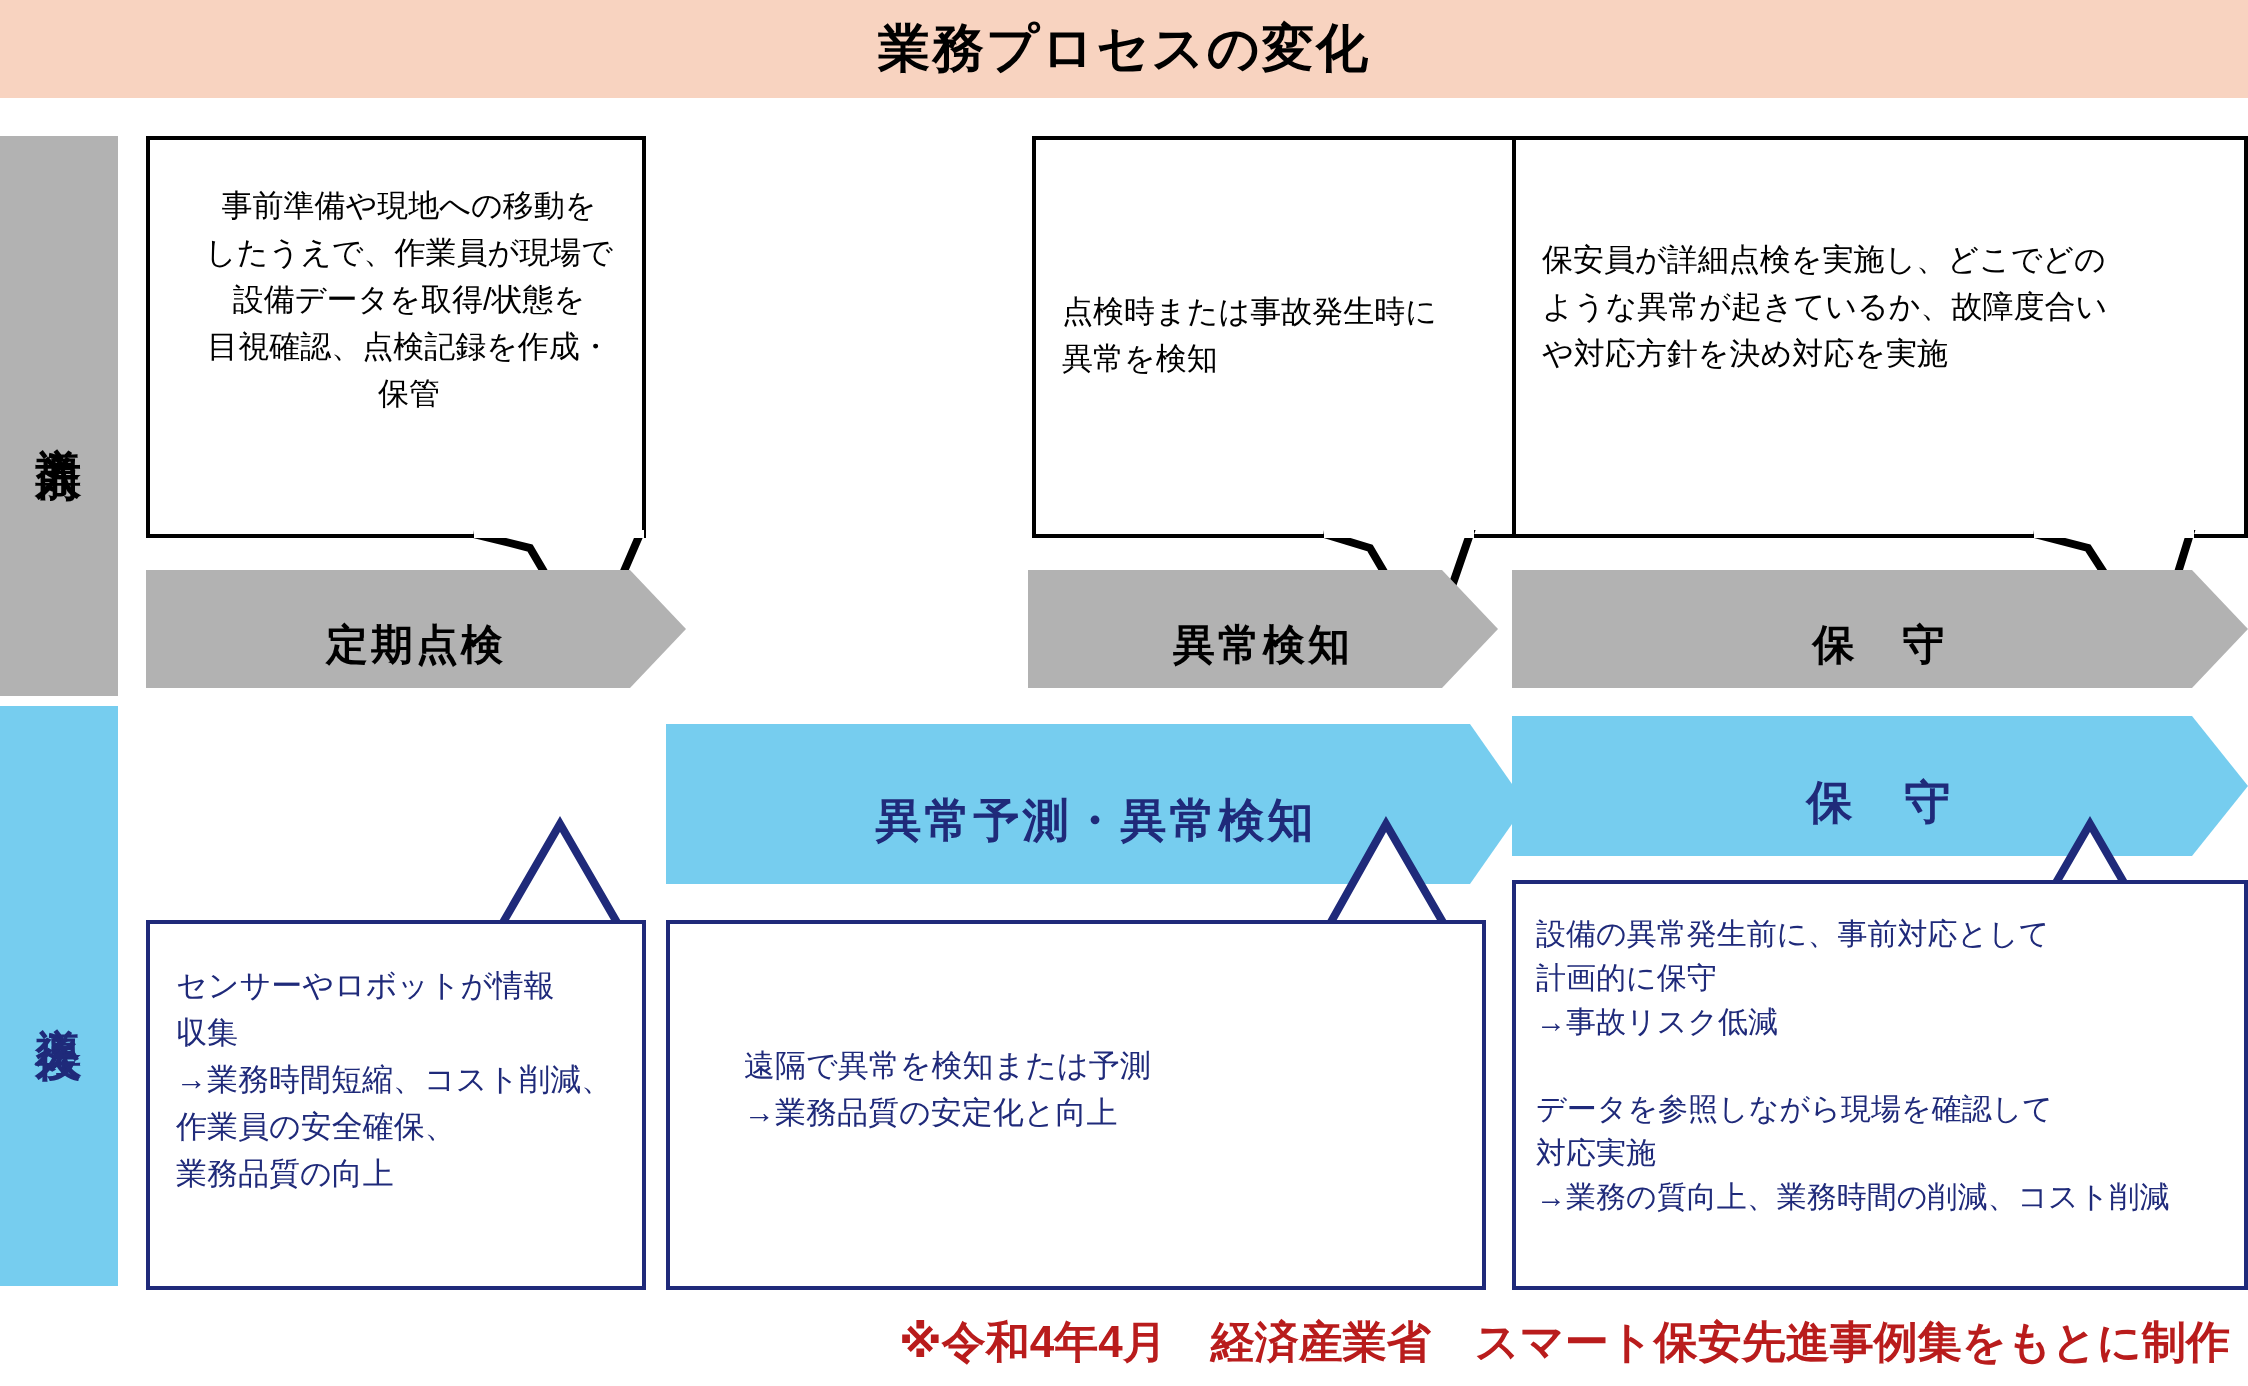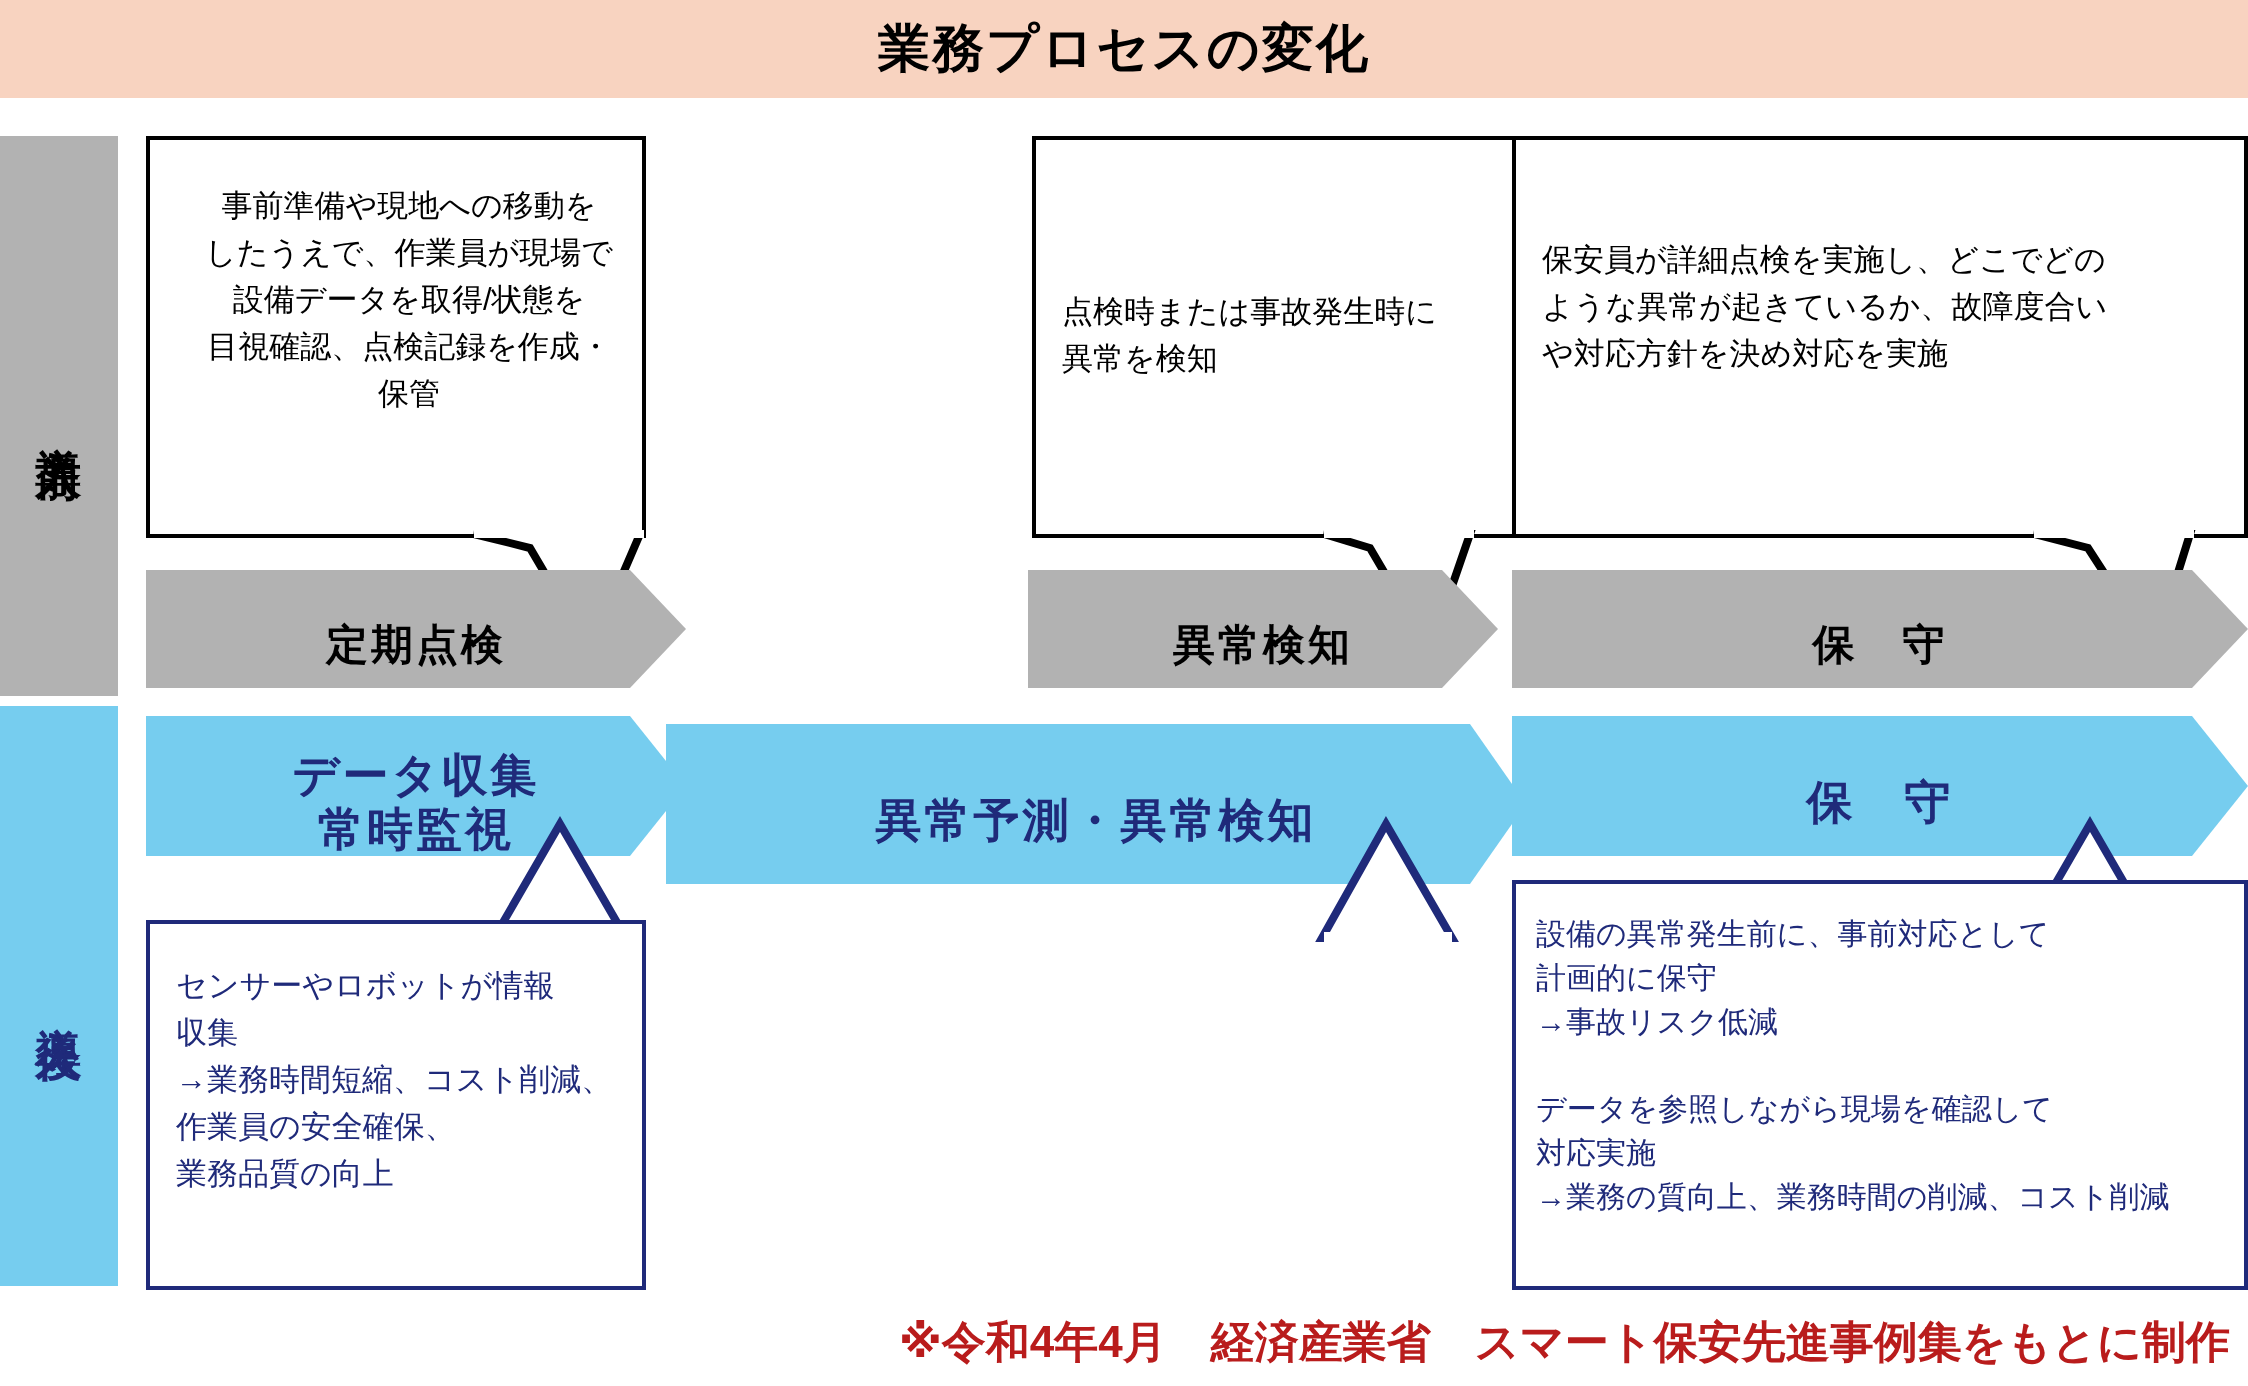--- a/index.html
+++ b/index.html
@@ -120,24 +120,20 @@
   <div class="chev gray" style="left:146px;top:570px;width:540px;height:118px;">
     <span>定期点検</span>
   </div>
   <div class="chev gray" style="left:1028px;top:570px;width:470px;height:118px;">
     <span>異常検知</span>
   </div>
   <div class="chev gray" style="left:1512px;top:570px;width:736px;height:118px;">
     <span>保　守</span>
   </div>
 
-  <div class="chev blue" style="left:146px;top:716px;width:540px;height:140px;">
-    <span>データ収集
-常時監視</span>
-  </div>
   <div class="chev blue" style="left:666px;top:724px;width:860px;height:160px;">
     <span>異常予測・異常検知</span>
   </div>
   <div class="chev blue" style="left:1512px;top:716px;width:736px;height:140px;">
     <span>保　守</span>
   </div>
 
   <svg class="tail" style="left:490px;top:820px;width:200px;height:130px;">
     <polygon points="70,4 136,118 4,118" fill="#ffffff" stroke="#1F2A7A" stroke-width="8"></polygon>
     <rect x="6" y="112" width="128" height="14" fill="#ffffff"></rect>
@@ -152,20 +148,24 @@
   </svg>
 
   <div class="callout bottom" style="left:146px;top:920px;width:500px;height:370px;">
     <div class="callout-text" style="padding:38px 0 0 26px;">センサーやロボットが情報
 収集
 →業務時間短縮、コスト削減、
 作業員の安全確保、
 業務品質の向上</div>
   </div>
 
+  <div class="callout bottom" style="left:666px;top:920px;width:820px;height:370px;">
+    <div class="callout-text" style="padding:118px 0 0 74px;">遠隔で異常を検知または予測
+→業務品質の安定化と向上</div>
+  </div>
 
   <div class="callout bottom" style="left:1512px;top:880px;width:736px;height:410px;">
     <div class="callout-text" style="padding:28px 0 0 20px;font-size:30px;line-height:1.46;">設備の異常発生前に、事前対応として
 計画的に保守
 →事故リスク低減
 
 データを参照しながら現場を確認して
 対応実施
 →業務の質向上、業務時間の削減、コスト削減</div>
   </div>

